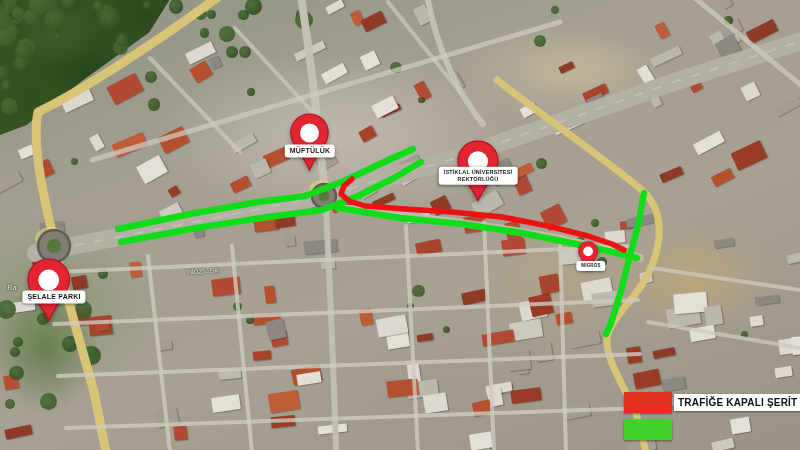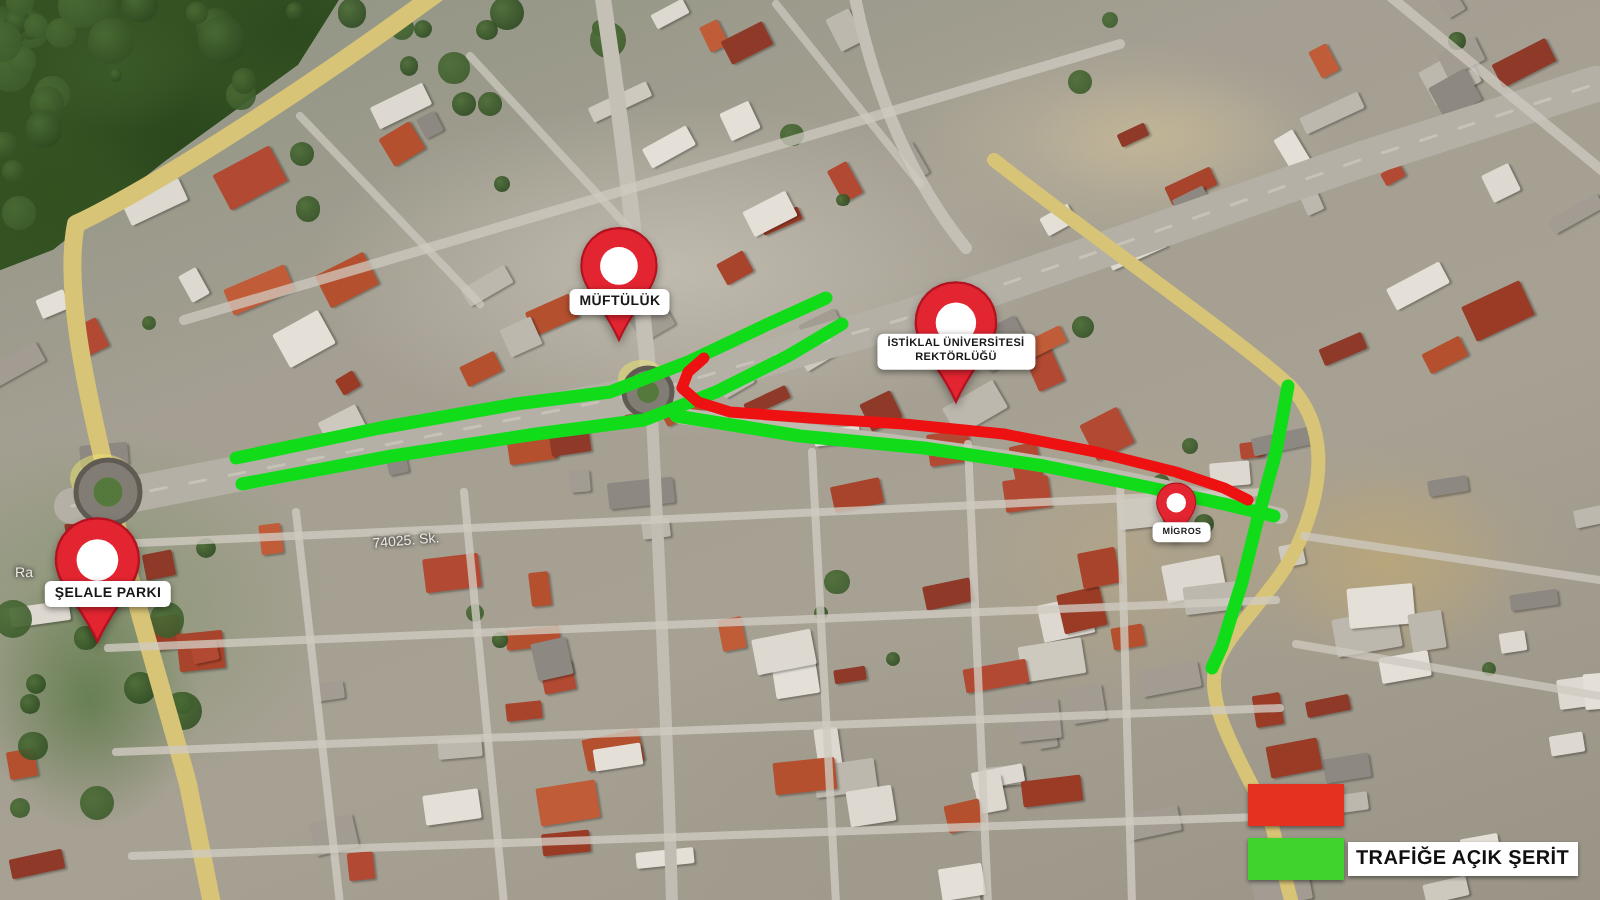--- a/index.html
+++ b/index.html
@@ -362,19 +362,19 @@
         <circle cx="20" cy="18.6" r="8.8" fill="#ffffff"></circle>
       </svg>
       <div class="pin-label" style="left: 54px; top: 297px; font-size: 7px;">
         <div>ŞELALE PARKI</div>
       </div>
     </div>
 
   <div class="legend">
     <div class="legend-row">
       <div class="legend-swatch" style="background: rgb(229, 49, 31);"></div>
+      <div class="legend-label">TRAFİĞE KAPALI ŞERİT</div>
     </div>
     <div class="legend-row">
       <div class="legend-swatch" style="background: rgb(64, 211, 43);"></div>
-      <div class="legend-label">TRAFİĞE AÇIK ŞERİT</div>
     </div>
   </div>
 </div>
 
 </body></html>

